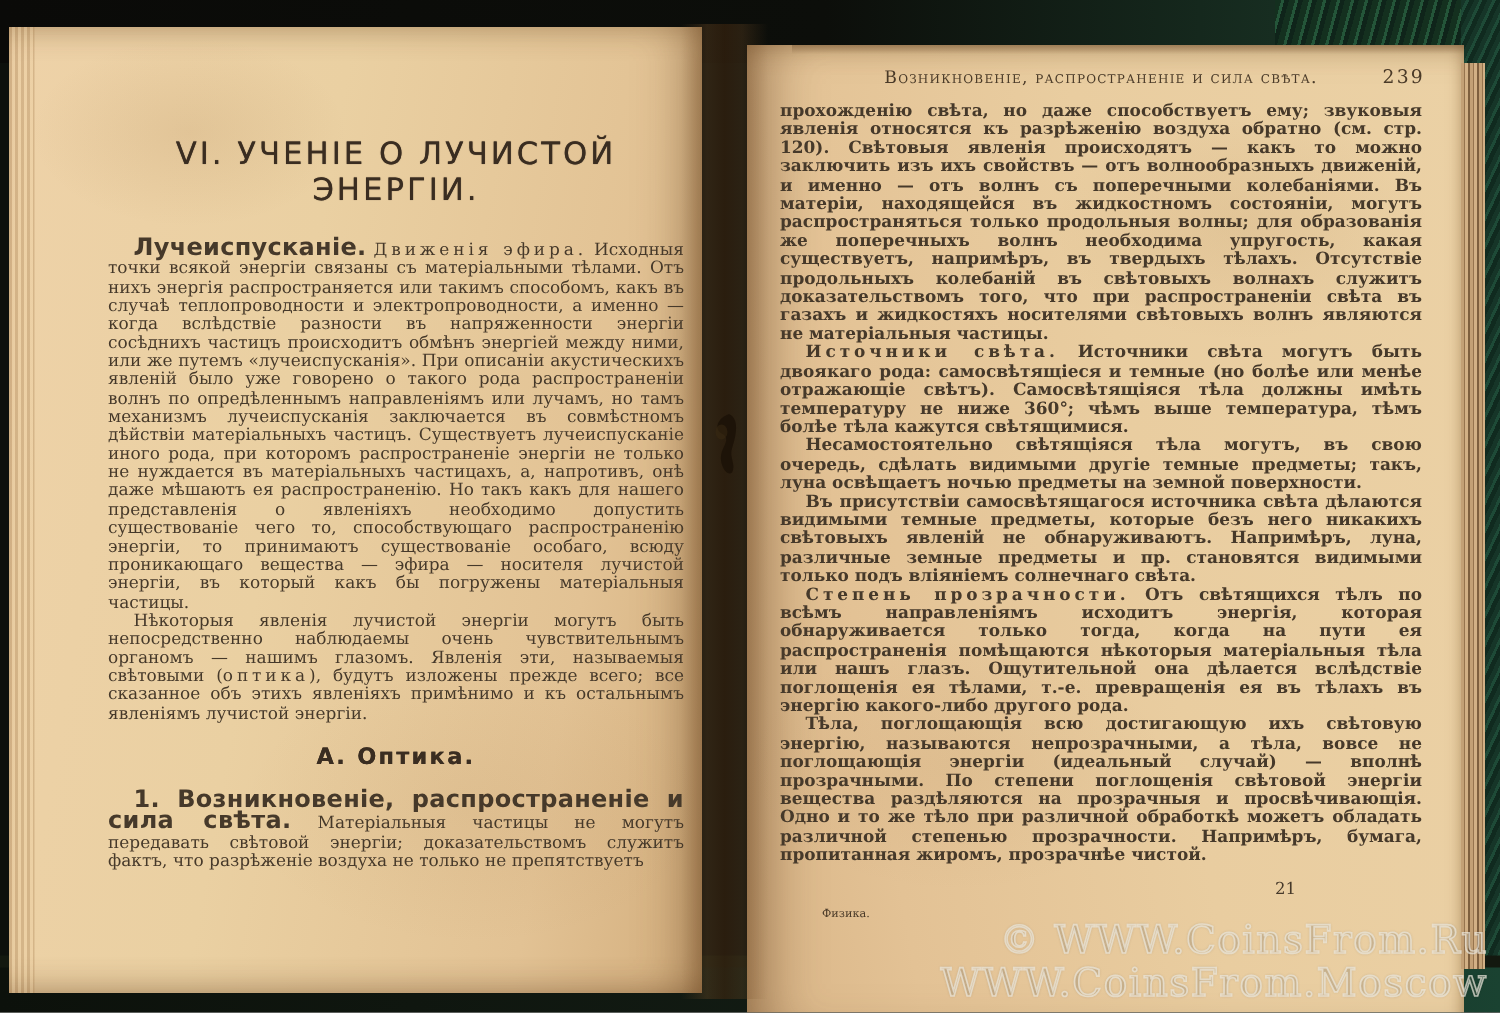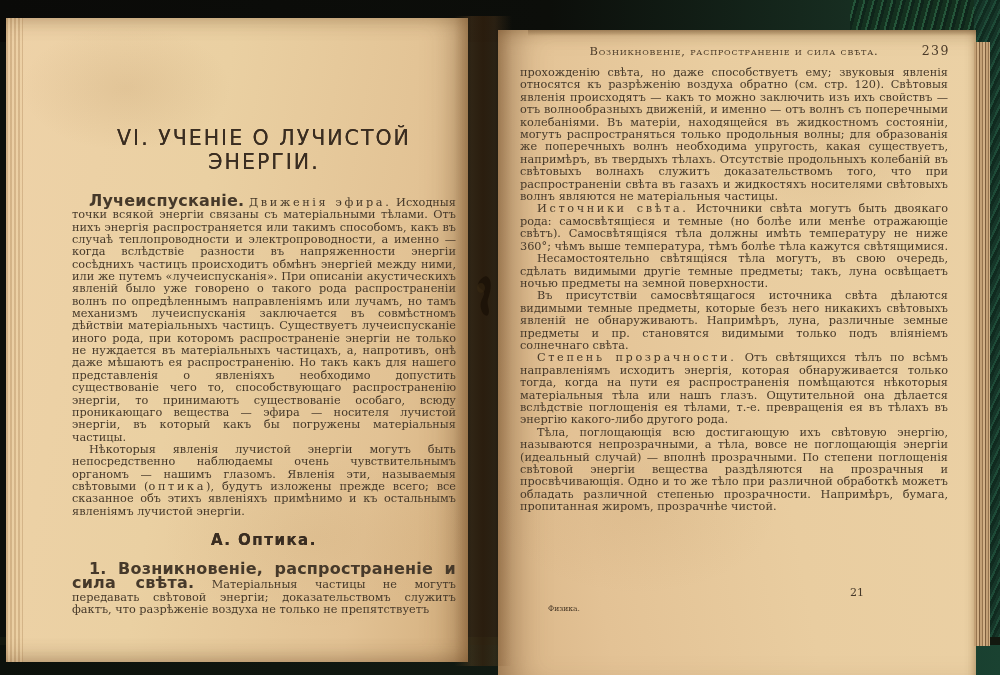--- a/index.html
+++ b/index.html
@@ -39,39 +39,39 @@
   .page.right::before{content:"";position:absolute;left:30px;right:0;top:0;height:6px;
       background:linear-gradient(180deg,rgba(130,98,62,.55),rgba(130,98,62,0));}
   .fore-edge{position:absolute;left:974px;top:42px;width:16px;height:604px;z-index:1;
       background:repeating-linear-gradient(90deg,#c3a075 0 2px,#96744e 2px 3px,#d2b085 3px 5px,#7e5f3e 5px 6px);}
   .gutter{position:absolute;left:454px;top:16px;width:58px;height:650px;z-index:2;pointer-events:none;
       background:linear-gradient(90deg,rgba(120,80,40,0) 0%,rgba(120,80,40,.32) 30%,rgba(66,40,16,.55) 50%,rgba(120,80,40,.28) 70%,rgba(120,80,40,0) 100%);}
   .bookmark{position:absolute;left:472px;top:274px;width:26px;height:50px;z-index:3;}
 
   
   .lp-content{position:absolute;left:66px;right:12px;top:0;}
-  .chapter{margin:108px 0 0;font-family:"DejaVu Sans",sans-serif;font-weight:normal;
+  .chapter{margin:72px 0 0;font-family:"DejaVu Sans",sans-serif;font-weight:normal;
            font-size:20.5px;letter-spacing:2px;text-align:center;color:#3a2d21;
            text-shadow:0 0 .5px #3a2d21;}
   .body{font-family:"DejaVu Serif",serif;font-size:11.3px;line-height:12.35px;
         color:#46392a;text-align:justify;margin:0;}
   .indent{text-indent:17px;}
   .lead{font-family:"DejaVu Sans",sans-serif;font-weight:bold;font-size:16px;letter-spacing:.2px;}
   .spaced{letter-spacing:2.6px;margin-top:15px;}
   .first-body{margin-top:21px;}
   .section-head{text-align:center;font-family:"DejaVu Sans",sans-serif;font-size:15px;
         letter-spacing:1.5px;color:#3a2d21;margin:13px 0 14px;text-shadow:0 0 .4px #3a2d21;}
 
   .rp-content{position:absolute;left:22px;right:28px;top:14px;}
   .runhead{position:relative;text-align:center;font-variant:small-caps;
            font-size:11.5px;letter-spacing:.8px;color:#4a3a28;height:15px;}
   .runhead .pagenum{position:absolute;right:-2px;top:-1px;font-variant:normal;
            font-size:12.5px;letter-spacing:1.5px;}
   .rp-body{margin-top:8px;}
-  .rp-body .body{line-height:12.4px;}
+  .rp-body .body{line-height:12.4px;font-weight:bold;}
   .footer-label{position:absolute;left:50px;top:574px;font-size:7.5px;color:#4a3a28;}
   .footer-num{position:absolute;left:352px;top:556px;font-size:11px;color:#46392a;}
 
   .watermark{position:absolute;right:8px;bottom:4px;z-index:6;text-align:right;
      font-family:"DejaVu Serif",serif;font-size:26px;line-height:29px;letter-spacing:1px;
      color:rgba(255,252,245,.07);-webkit-text-stroke:1.1px rgba(236,231,221,.72);
      text-shadow:0 0 2px rgba(60,50,40,.25);}
 </style>
 </head>
 <body>
@@ -124,13 +124,17 @@
   <div class="fore-edge"></div>
   <div class="gutter"></div>
 
   <div class="bookmark">
     <svg width="26" height="50" viewBox="0 0 26 50">
       <path d="M14 2 C6 5 4 12 9 15 C15 18 11 22 9 28 C7 36 13 44 16 41 C19 36 14 31 16 25 C19 16 21 5 14 2 Z" fill="#1c1208" opacity="0.92"></path>
       <ellipse cx="9" cy="14" rx="4" ry="5" fill="#3a2a12" opacity="0.5"></ellipse>
     </svg>
   </div>
 
+  <div class="watermark">
+    <div>© WWW.CoinsFrom.Ru</div>
+    <div>WWW.CoinsFrom.Moscow</div>
+  </div>
 </div>
 
 </body></html>

